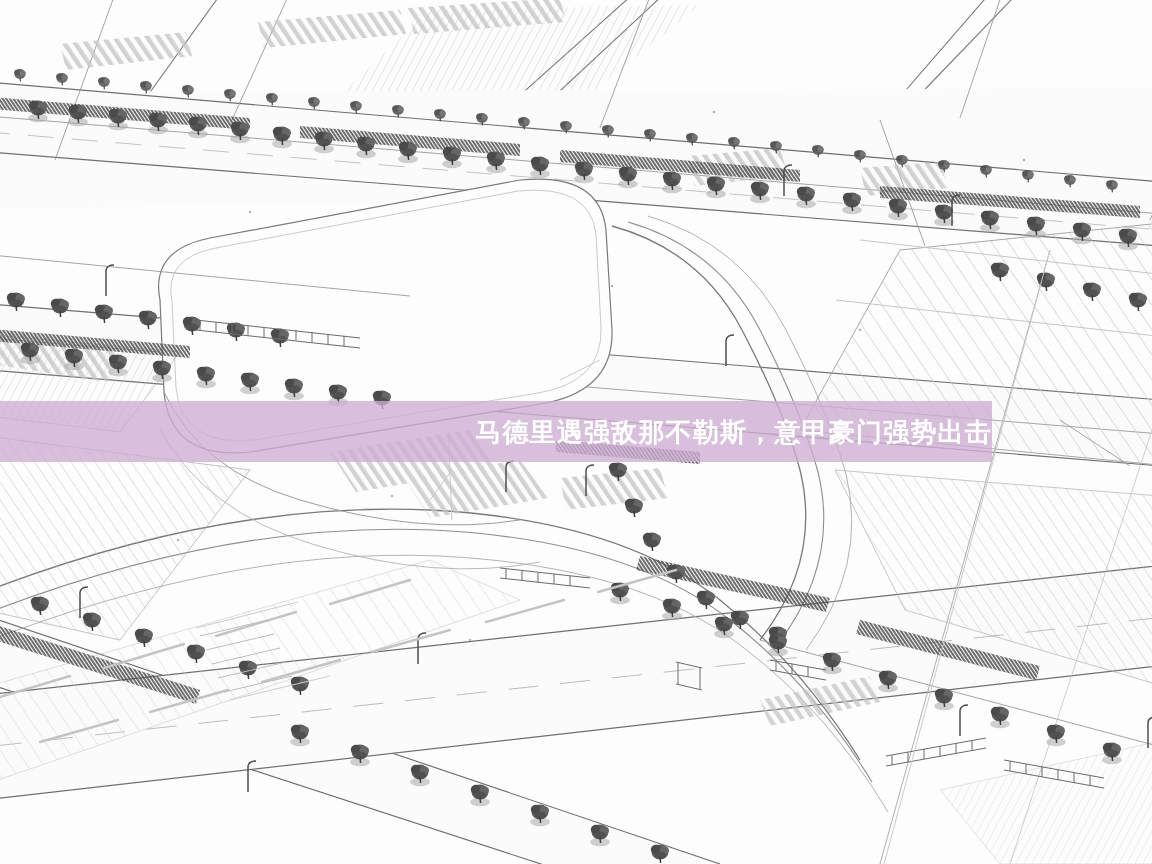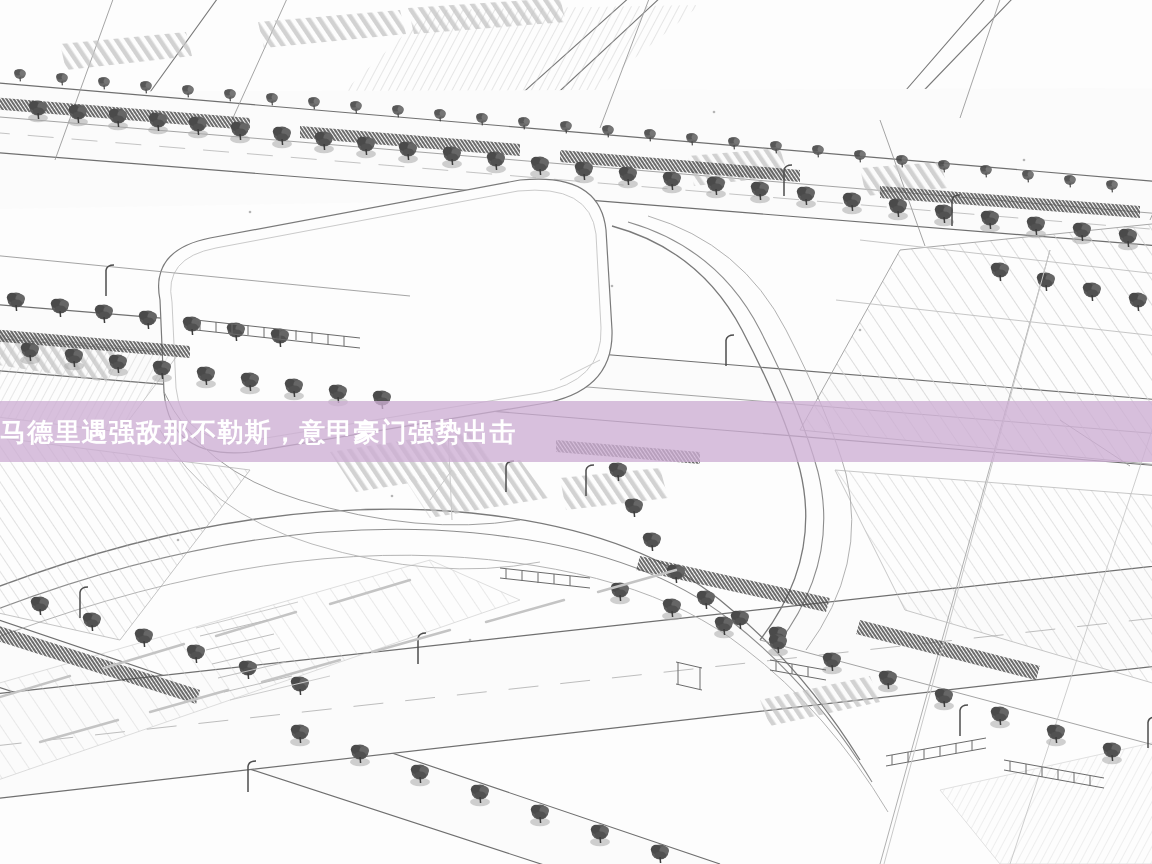--- a/index.html
+++ b/index.html
@@ -23,25 +23,25 @@
     position:absolute;
     inset:0;
     width:1152px; height:864px;
   }
 
   
   #banner {
     position:absolute;
     left:0;
     top:401px;
-    width:1152px;
+    width:992px;
     height:61px;
     display:flex;
     align-items:center;
-    justify-content:flex-start;
+    justify-content:flex-end;
     z-index:40;
   }
   #banner-bg {
     position:absolute;
     inset:0;
     background:#cdaed4;
     opacity:0.78;
   }
   #banner-title {
     position:relative;

